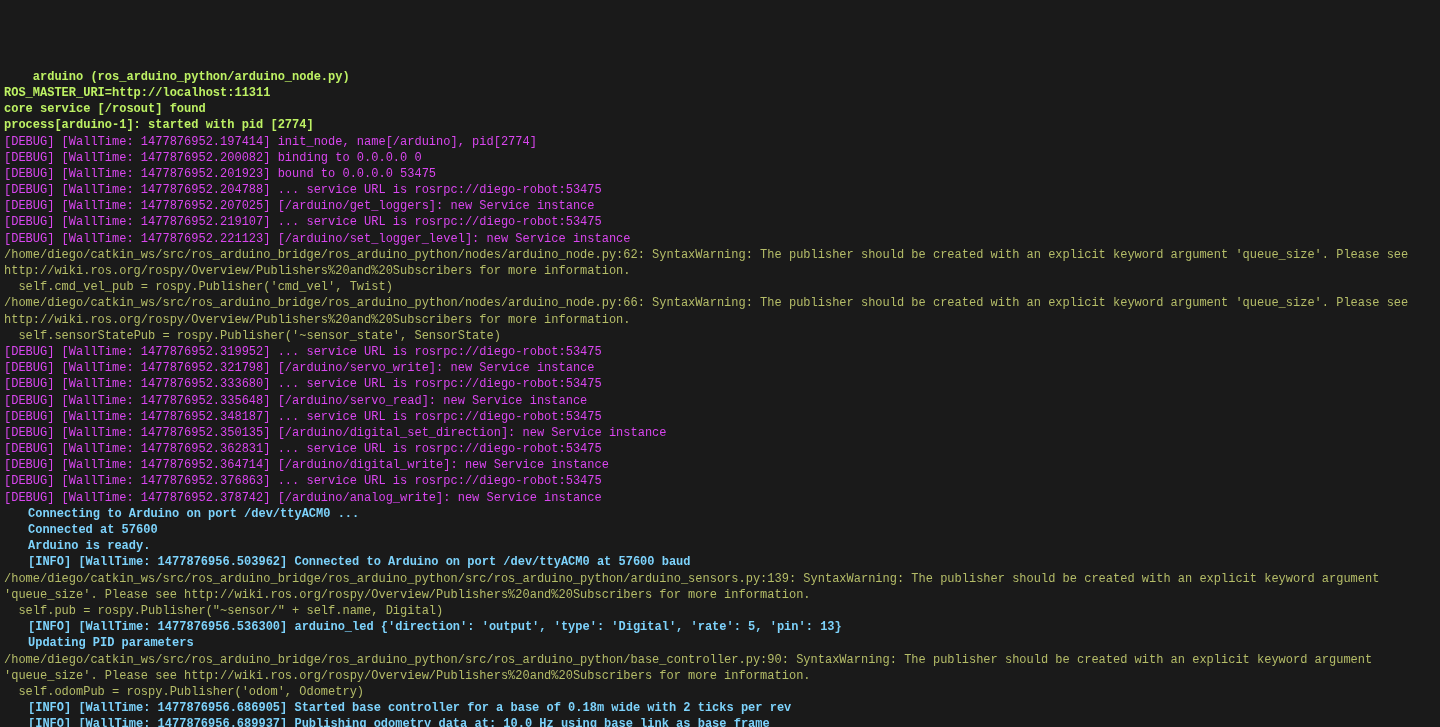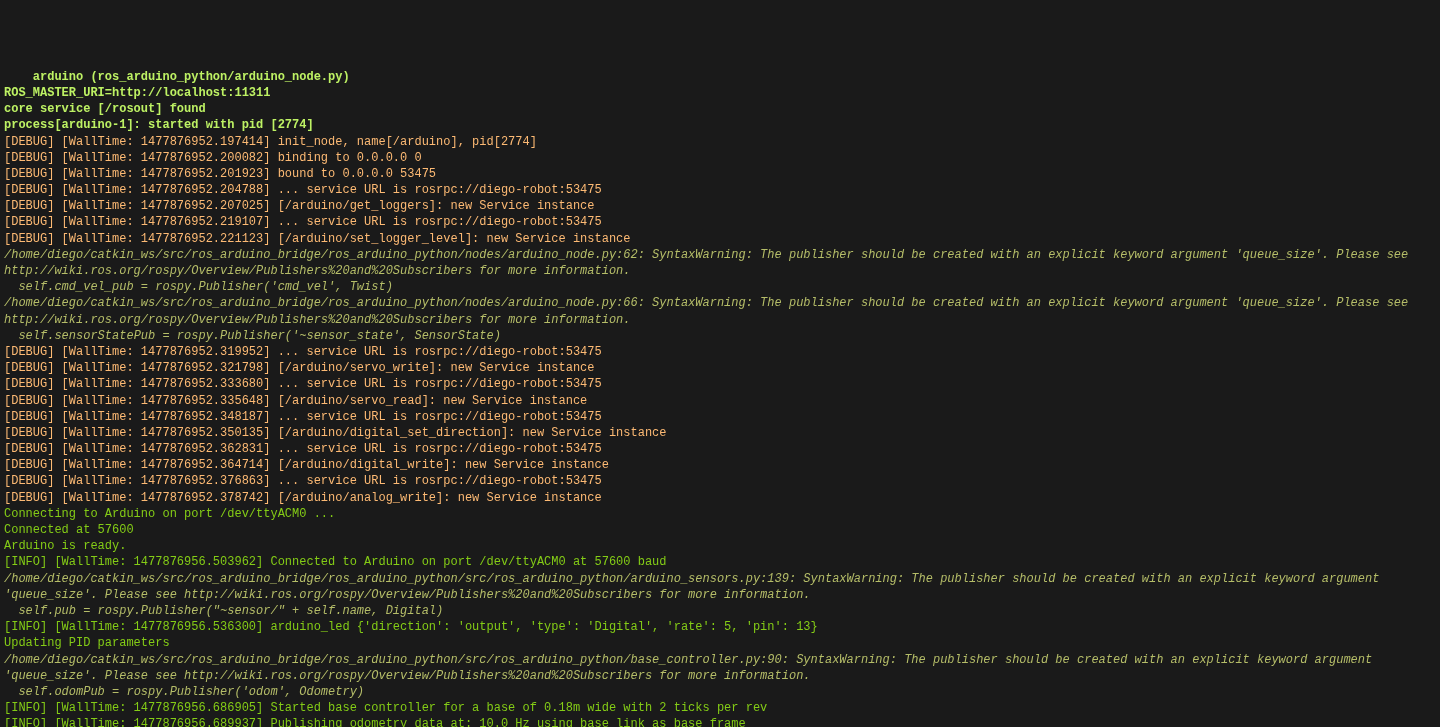--- a/index.html
+++ b/index.html
@@ -18,29 +18,29 @@
       word-wrap: break-word;
     }
     .line {
       display: block;
     }
     .white {
       color: #bef264;
       font-weight: bold;
     }
     .debug {
-      color: #fdba74;
+      color: #d946ef;
     }
     .info {
-      color: #84cc16;
-      font-weight: normal;
+      color: #7dd3fc;
+      font-weight: bold;
+      margin-left: 24px;
     }
     .warning {
       color: #b5bd68;
-      font-style: italic;
     }
   </style>
 </head>
 <body>
 
 
 
 <div id="terminal"><span class="line white">    arduino (ros_arduino_python/arduino_node.py)</span><span class="line white"></span><span class="line white">ROS_MASTER_URI=http://localhost:11311</span><span class="line white"></span><span class="line white">core service [/rosout] found</span><span class="line white">process[arduino-1]: started with pid [2774]</span><span class="line debug">[DEBUG] [WallTime: 1477876952.197414] init_node, name[/arduino], pid[2774]</span><span class="line debug">[DEBUG] [WallTime: 1477876952.200082] binding to 0.0.0.0 0</span><span class="line debug">[DEBUG] [WallTime: 1477876952.201923] bound to 0.0.0.0 53475</span><span class="line debug">[DEBUG] [WallTime: 1477876952.204788] ... service URL is rosrpc://diego-robot:53475</span><span class="line debug">[DEBUG] [WallTime: 1477876952.207025] [/arduino/get_loggers]: new Service instance</span><span class="line debug">[DEBUG] [WallTime: 1477876952.219107] ... service URL is rosrpc://diego-robot:53475</span><span class="line debug">[DEBUG] [WallTime: 1477876952.221123] [/arduino/set_logger_level]: new Service instance</span><span class="line warning">/home/diego/catkin_ws/src/ros_arduino_bridge/ros_arduino_python/nodes/arduino_node.py:62: SyntaxWarning: The publisher should be created with an explicit keyword argument 'queue_size'. Please see http://wiki.ros.org/rospy/Overview/Publishers%20and%20Subscribers for more information.</span><span class="line warning">  self.cmd_vel_pub = rospy.Publisher('cmd_vel', Twist)</span><span class="line warning">/home/diego/catkin_ws/src/ros_arduino_bridge/ros_arduino_python/nodes/arduino_node.py:66: SyntaxWarning: The publisher should be created with an explicit keyword argument 'queue_size'. Please see http://wiki.ros.org/rospy/Overview/Publishers%20and%20Subscribers for more information.</span><span class="line warning">  self.sensorStatePub = rospy.Publisher('~sensor_state', SensorState)</span><span class="line debug">[DEBUG] [WallTime: 1477876952.319952] ... service URL is rosrpc://diego-robot:53475</span><span class="line debug">[DEBUG] [WallTime: 1477876952.321798] [/arduino/servo_write]: new Service instance</span><span class="line debug">[DEBUG] [WallTime: 1477876952.333680] ... service URL is rosrpc://diego-robot:53475</span><span class="line debug">[DEBUG] [WallTime: 1477876952.335648] [/arduino/servo_read]: new Service instance</span><span class="line debug">[DEBUG] [WallTime: 1477876952.348187] ... service URL is rosrpc://diego-robot:53475</span><span class="line debug">[DEBUG] [WallTime: 1477876952.350135] [/arduino/digital_set_direction]: new Service instance</span><span class="line debug">[DEBUG] [WallTime: 1477876952.362831] ... service URL is rosrpc://diego-robot:53475</span><span class="line debug">[DEBUG] [WallTime: 1477876952.364714] [/arduino/digital_write]: new Service instance</span><span class="line debug">[DEBUG] [WallTime: 1477876952.376863] ... service URL is rosrpc://diego-robot:53475</span><span class="line debug">[DEBUG] [WallTime: 1477876952.378742] [/arduino/analog_write]: new Service instance</span><span class="line info">Connecting to Arduino on port /dev/ttyACM0 ...</span><span class="line info">Connected at 57600</span><span class="line info">Arduino is ready.</span><span class="line info">[INFO] [WallTime: 1477876956.503962] Connected to Arduino on port /dev/ttyACM0 at 57600 baud</span><span class="line warning">/home/diego/catkin_ws/src/ros_arduino_bridge/ros_arduino_python/src/ros_arduino_python/arduino_sensors.py:139: SyntaxWarning: The publisher should be created with an explicit keyword argument 'queue_size'. Please see http://wiki.ros.org/rospy/Overview/Publishers%20and%20Subscribers for more information.</span><span class="line warning">  self.pub = rospy.Publisher("~sensor/" + self.name, Digital)</span><span class="line info">[INFO] [WallTime: 1477876956.536300] arduino_led {'direction': 'output', 'type': 'Digital', 'rate': 5, 'pin': 13}</span><span class="line info">Updating PID parameters</span><span class="line warning">/home/diego/catkin_ws/src/ros_arduino_bridge/ros_arduino_python/src/ros_arduino_python/base_controller.py:90: SyntaxWarning: The publisher should be created with an explicit keyword argument 'queue_size'. Please see http://wiki.ros.org/rospy/Overview/Publishers%20and%20Subscribers for more information.</span><span class="line warning">  self.odomPub = rospy.Publisher('odom', Odometry)</span><span class="line info">[INFO] [WallTime: 1477876956.686905] Started base controller for a base of 0.18m wide with 2 ticks per rev</span><span class="line info">[INFO] [WallTime: 1477876956.689937] Publishing odometry data at: 10.0 Hz using base_link as base frame</span></div>
 
 

